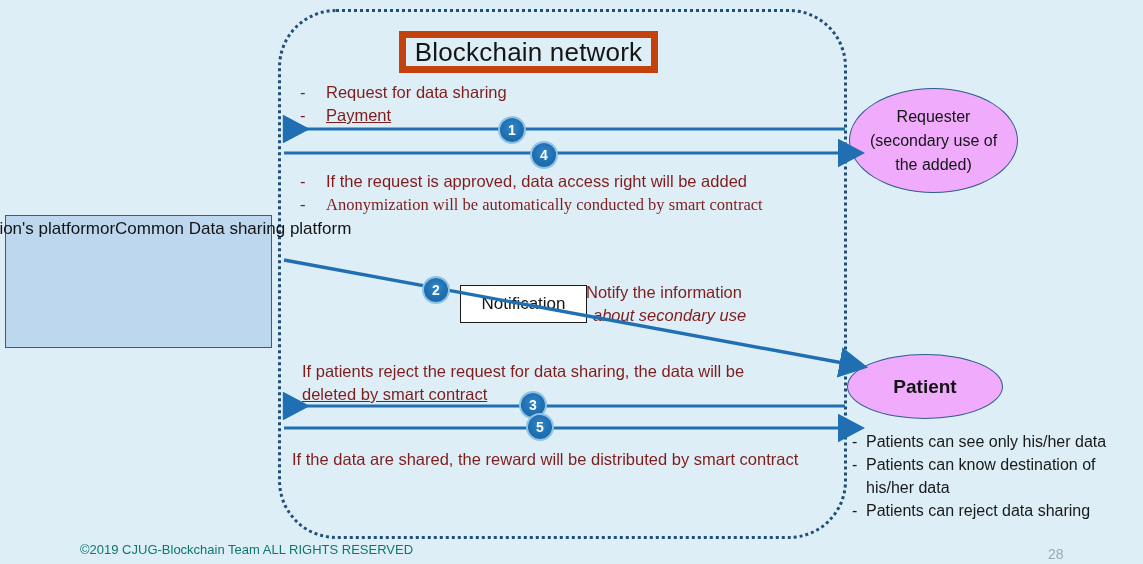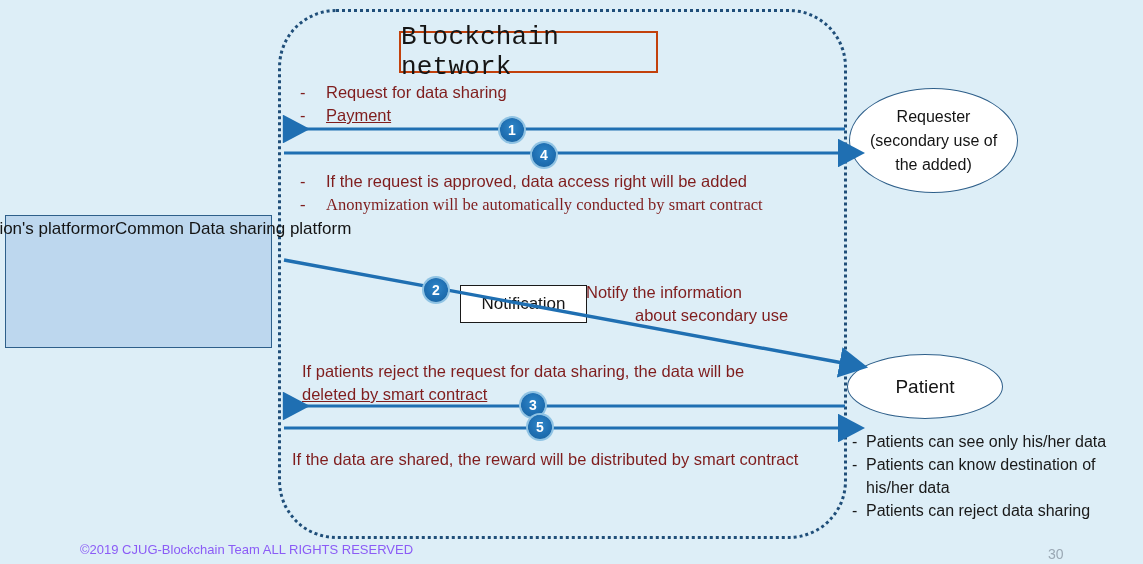--- a/index.html
+++ b/index.html
@@ -30,30 +30,29 @@
     background: transparent;
   }
 
   
   .title-box {
     position: absolute;
     left: 399px;
     top: 31px;
     width: 259px;
     height: 42px;
-    border: 2px solid #c2410c;
+    border: 7px solid #c2410c;
     box-sizing: border-box;
     display: flex;
     align-items: center;
     justify-content: center;
     font-size: 26px;
     color: #151515;
     background: transparent;
     letter-spacing: 0.2px;
-    font-family: Liberation Mono, monospace;
   }
 
   
   .platform-box {
     position: absolute;
     left: 5px;
     top: 215px;
     width: 267px;
     height: 133px;
     background: #bdd7ee;
@@ -64,38 +63,38 @@
     font-size: 17px;
     line-height: 26px;
     color: #141414;
     text-align: center;
   }
   .platform-box .ln { display: block; white-space: nowrap; }
 
   
   .ellipse {
     position: absolute;
-    background: #ffffff;
+    background: #f0abfc;
     border: 1px solid #2e5f8a;
     border-radius: 50%;
     box-sizing: border-box;
     display: flex;
     align-items: center;
     justify-content: center;
     flex-direction: column;
     text-align: center;
     color: #141414;
   }
   #requester-ellipse {
     left: 849px; top: 88px; width: 169px; height: 105px;
     font-size: 16px; line-height: 24px;
   }
   #patient-ellipse {
     left: 847px; top: 354px; width: 156px; height: 65px;
-    font-size: 19px; font-weight: normal;
+    font-size: 19px; font-weight: bold;
   }
 
   
   .txt {
     position: absolute;
     font-size: 16.5px;
     line-height: 23px;
     color: #7f1d1d;
     white-space: pre;
   }
@@ -145,21 +144,21 @@
     font-weight: bold;
     line-height: 1;
   }
 
   
   .footer-copy {
     position: absolute;
     left: 80px;
     top: 542px;
     font-size: 13px;
-    color: #8b5cf6;
+    color: #0f766e;
   }
   .page-number {
     position: absolute;
     left: 1048px;
     top: 546px;
     font-size: 14px;
     color: #9aa8b4;
   }
 
   
@@ -212,21 +211,21 @@
   <div class="txt" style="left:300px; top:104px;text-decoration:underline;"><span class="dash">-</span><span>Payment</span></div>
 
   <div class="txt" style="left:300px; top:170px;"><span class="dash">-</span><span>If the request is approved, data access right will be added</span></div>
   <div class="txt" style="left:300px; top:193px;font-family:Liberation Serif, serif;"><span class="dash">-</span><span>Anonymization will be automatically conducted by smart contract</span></div>
 
   <div class="notification-box">
     <span>Notification</span>
   </div>
 
   <div class="txt" style="left:586px; top:281px;">Notify the information</div>
-  <div class="txt" style="left:635px; top:304px;">about secondary use</div>
+  <div class="txt" style="left:593px; top:304px;font-style:italic;">about secondary use</div>
 
   <div class="txt" style="left:302px; top:360px;">If patients reject the request for data sharing, the data will be</div>
   <div class="txt" style="left:302px; top:383px;text-decoration:underline;">deleted by smart contract</div>
 
   <div class="txt" style="left:292px; top:448px;">If the data are shared, the reward will be distributed by smart contract</div>
 
   <svg class="arrow-layer" viewBox="0 0 1143 564" xmlns="http://www.w3.org/2000/svg">
     <defs>
       <marker id="ah-left" markerWidth="9" markerHeight="9" refX="7.5" refY="4.5" orient="auto" markerUnits="strokeWidth">
         <path d="M8.5,0 L0,4.5 L8.5,9 Z" fill="#1f6fb2"></path>
@@ -266,15 +265,15 @@
       <span class="bullet"></span>
       <span>his/her data</span>
     </div>
     <div class="row">
       <span class="bullet">-</span>
       <span>Patients can reject data sharing</span>
     </div>
   </div>
 
   <div class="footer-copy">©2019 CJUG-Blockchain Team ALL RIGHTS RESERVED</div>
-  <div class="page-number">30</div>
+  <div class="page-number">28</div>
 
 </div>
 
 </body></html>

